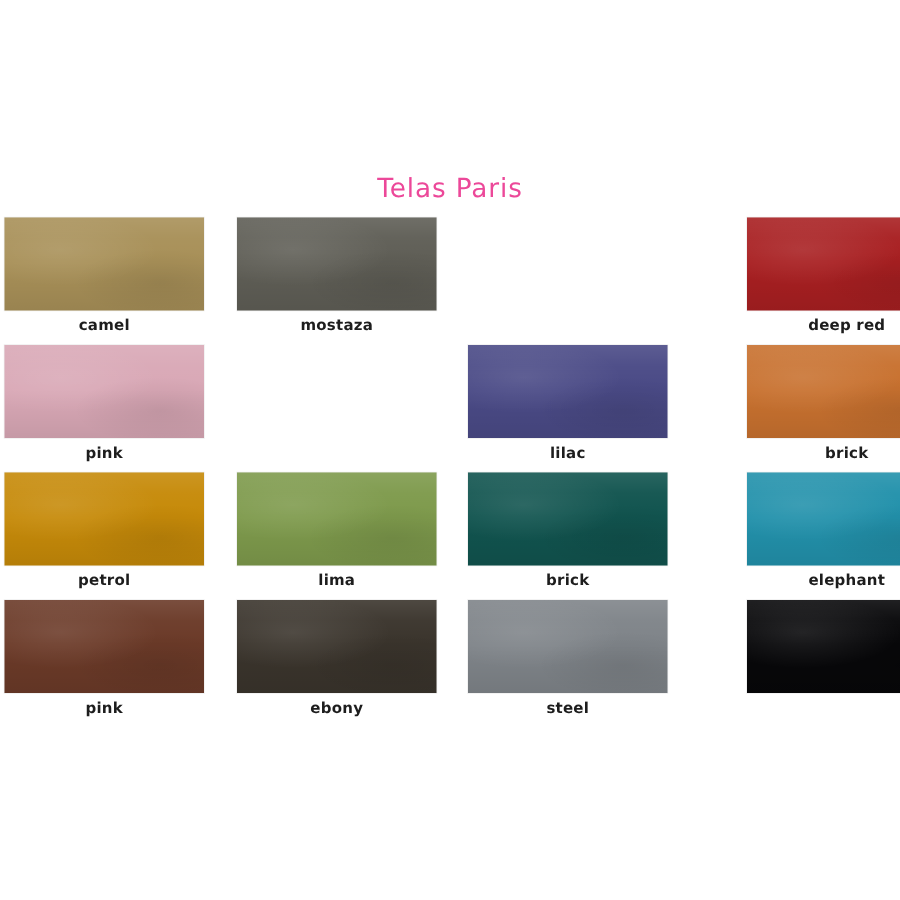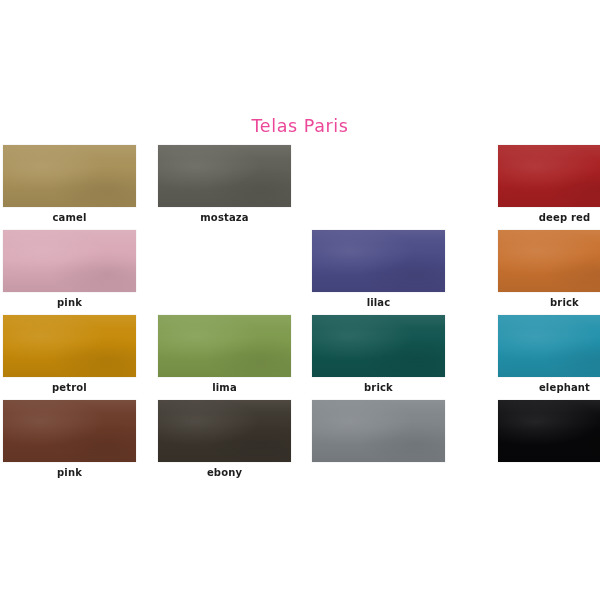--- a/index.html
+++ b/index.html
@@ -186,20 +186,21 @@
             <div class="tex t1"></div>
             <div class="tex t2"></div>
           </div>
           <div class="swatch-label">ebony</div>
         </div>
         <div class="swatch-cell c2">
           <div class="swatch-chip" style="background-color: rgb(127, 132, 137);">
             <div class="tex t1"></div>
             <div class="tex t2"></div>
           </div>
+          <div class="swatch-label">steel</div>
         </div>
         <div class="swatch-cell c3">
           <div class="swatch-chip" style="background-color: rgb(7, 7, 9);">
             <div class="tex t1"></div>
             <div class="tex t2"></div>
           </div>
         </div>
       </div>
     </div>
 

